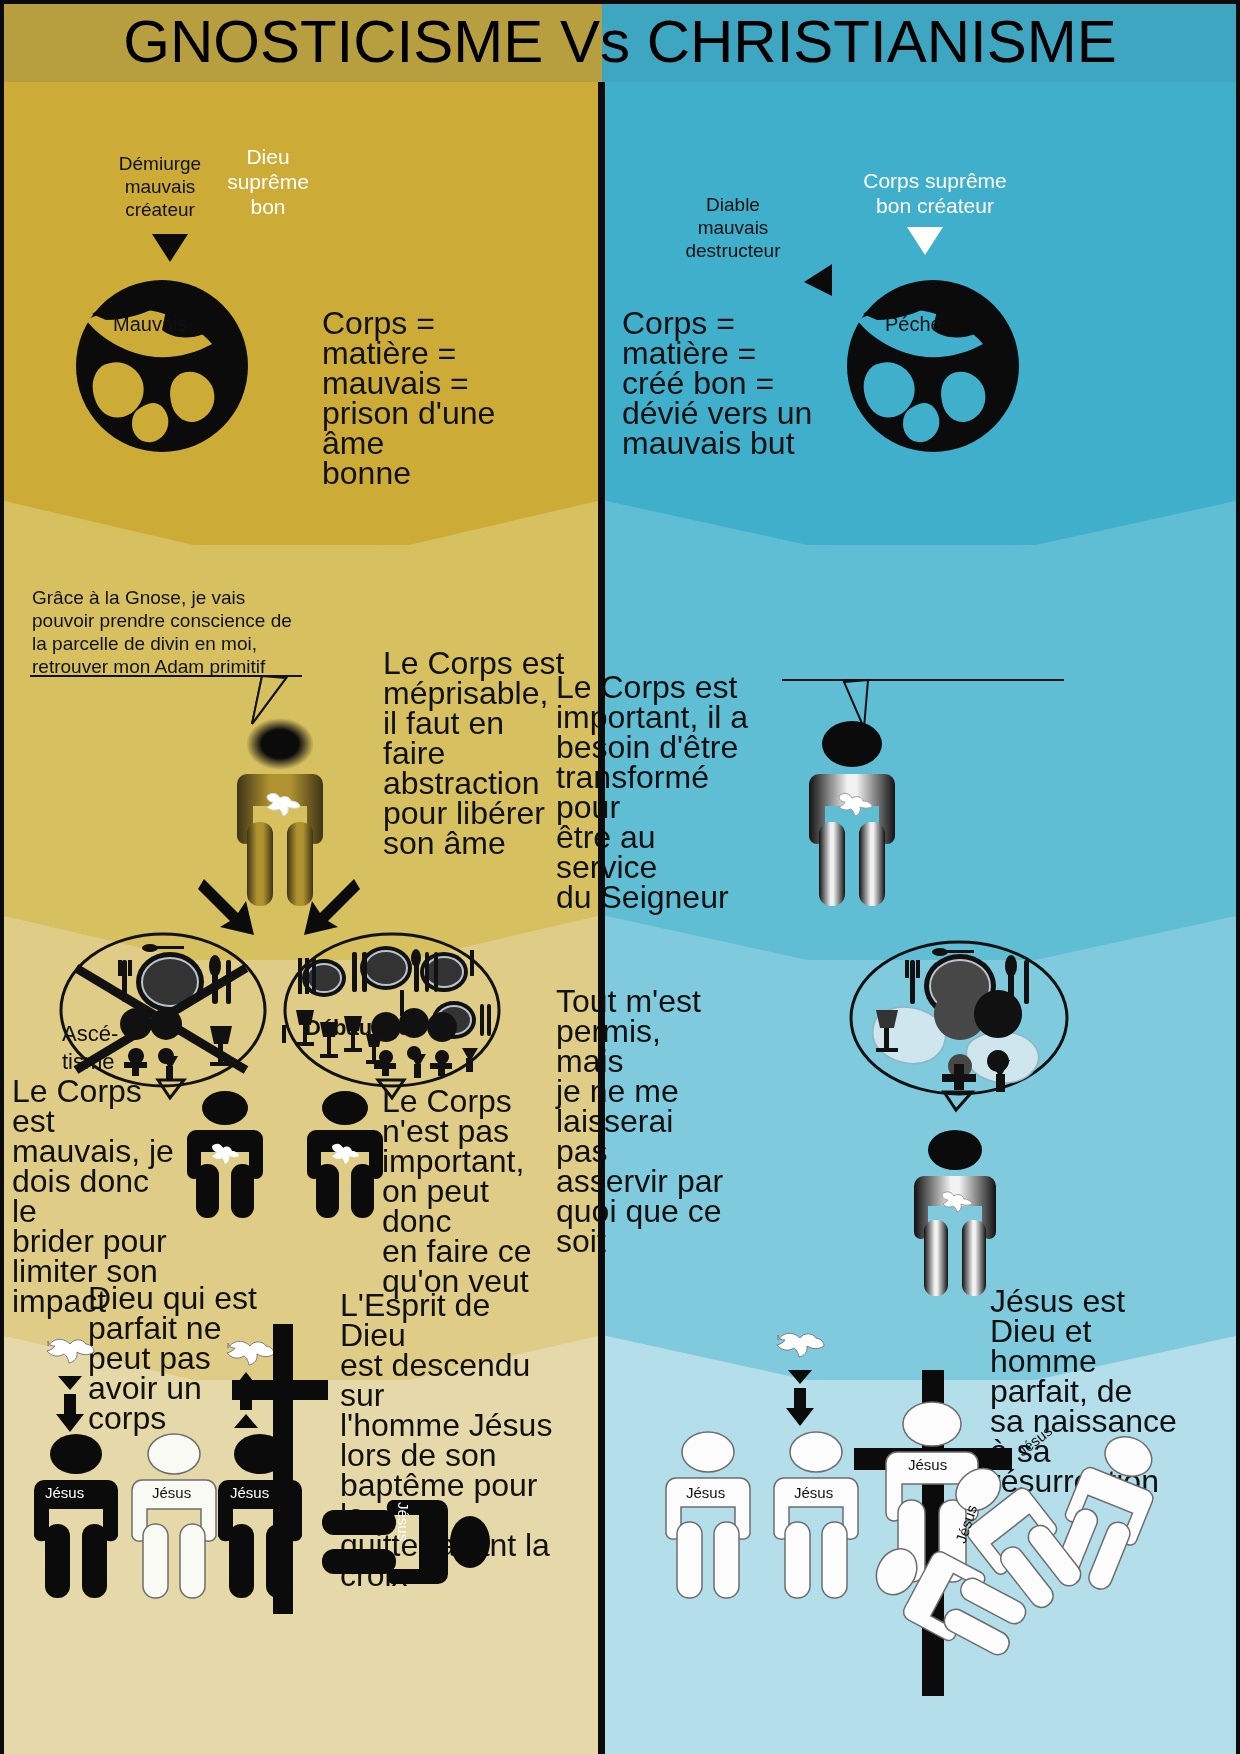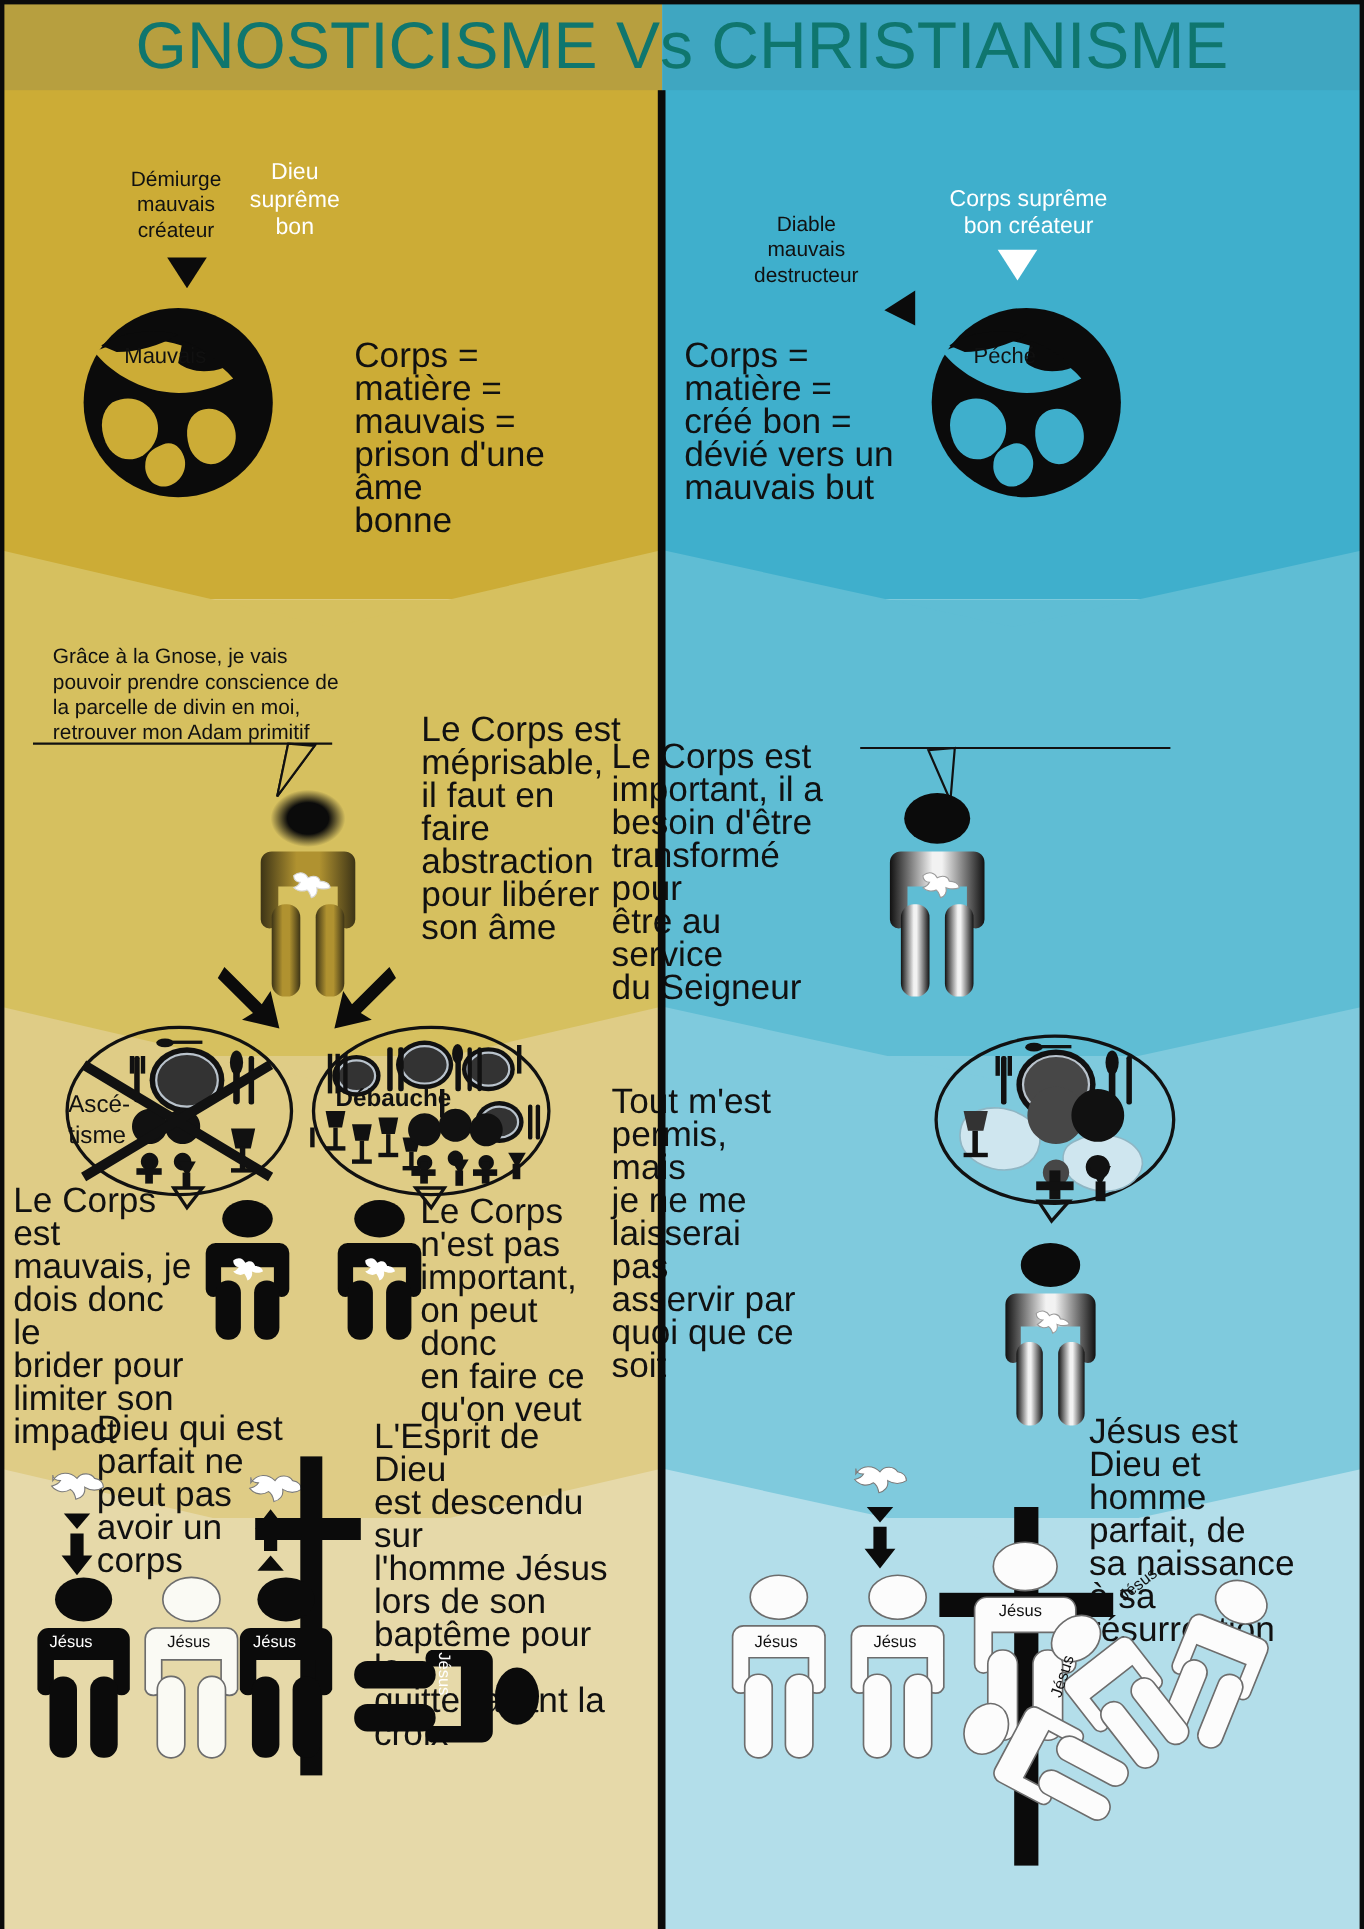--- a/index.html
+++ b/index.html
@@ -35,21 +35,21 @@
   .chevron { position: absolute; left: 0; width: 100%; height: 90px; }
 
   
   #header-band { position: absolute; left: 0; top: 0; width: 1240px; height: 82px; }
   #header-left  { position: absolute; left: 0;   top: 0; width: 602px; height: 82px; background: #B79F3F; }
   #header-right { position: absolute; left: 602px; top: 0; width: 638px; height: 82px; background: #3FA6C1; }
   #header-title {
     position: absolute; left: 0; top: 0; width: 1240px; height: 82px;
     display: flex; align-items: center; justify-content: center;
     font-family: "Liberation Sans", sans-serif;
-    font-size: 60px; font-weight: 400; color: #0f766e;
+    font-size: 60px; font-weight: 400; color: #000000;
     letter-spacing: 0px; white-space: nowrap;
   }
 
   
   #divider {
     position: absolute; left: 598px; top: 82px;
     width: 7px; height: 1672px; background: #0b0b0b; z-index: 40;
   }
   
   #border-top    { position:absolute; left:0; top:0; width:1240px; height:4px; background:#0b0b0b; z-index: 60;}
@@ -63,21 +63,21 @@
   .t-md   { font-size: 21px; line-height: 25px; }
   .t-lg   { font-size: 32px; line-height: 30px; }
   .center { text-align: center; }
 
   
   .fig { position: absolute; z-index: 25; }
   svg { display: block; overflow: visible; }
 
   .bubble-text {
     position: absolute; font-family: "Liberation Sans", sans-serif;
-    font-size: 22px; color: #111; z-index: 32;
+    font-size: 22px; color: #111; z-index: 32; margin-top: 30px;
   }
   .globe-label {
     position: absolute; font-family: "Liberation Sans", sans-serif;
     font-size: 20px; color: #111; z-index: 33;
   }
   .jesus-lbl {
     position: absolute; font-family: "Liberation Sans", sans-serif;
     font-size: 15px; color: #111; z-index: 34;
   }
   .jesus-lbl.on-dark { color: #ffffff; }
@@ -203,21 +203,21 @@
     </g>
   </svg>
   <div class="globe-label" style="left:885px; top:313px;">Péché</div>
 
   <div class="txt t-lg" style="left:622px; top:308px; width:220px; white-space:pre-line;">Corps =
 matière =
 créé bon =
 dévié vers un
 mauvais but</div>
 
-  <div class="txt t-sm" style="left:32px; top:586px; width:300px; white-space:pre-line;margin-left:16px;">Grâce à la Gnose, je vais
+  <div class="txt t-sm" style="left:32px; top:586px; width:300px; white-space:pre-line;">Grâce à la Gnose, je vais
 pouvoir prendre conscience de
 la parcelle de divin en moi,
 retrouver mon Adam primitif</div>
   <svg class="fig" style="left:30px; top:672px; width:290px; height:70px;">
     <path d="M0,4 L272,4 M232,4 L256,6 L222,52 Z" fill="none" stroke="#111" stroke-width="2"></path>
     <path d="M232,4 L256,6 L222,52 Z" fill="#D6C05F" stroke="#111" stroke-width="2"></path>
   </svg>
 
   <div class="txt t-lg" style="left:383px; top:648px; width:190px; white-space:pre-line;">Le Corps est
 méprisable,

